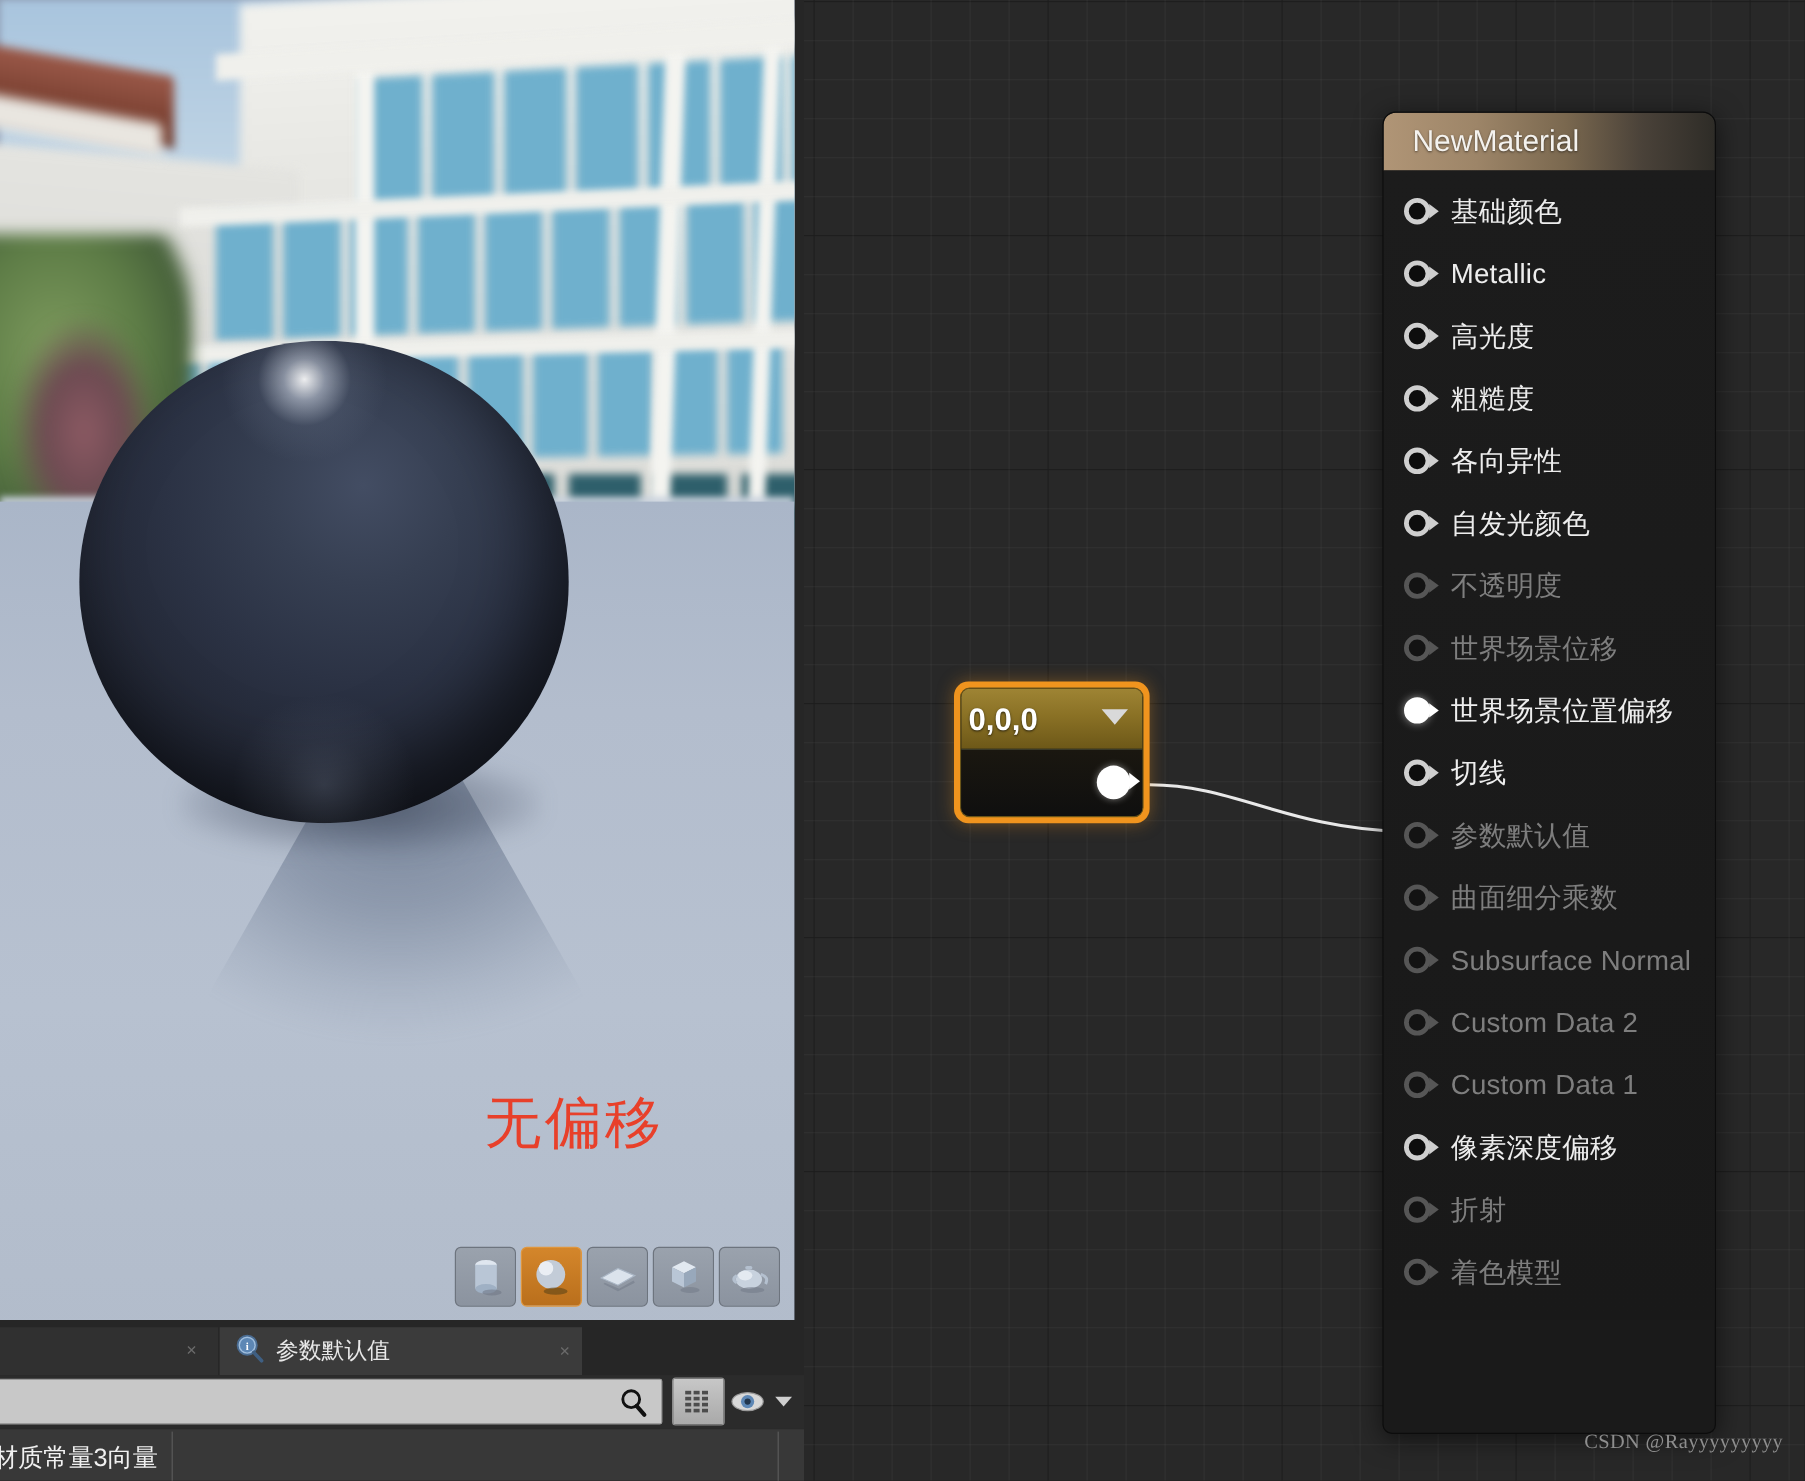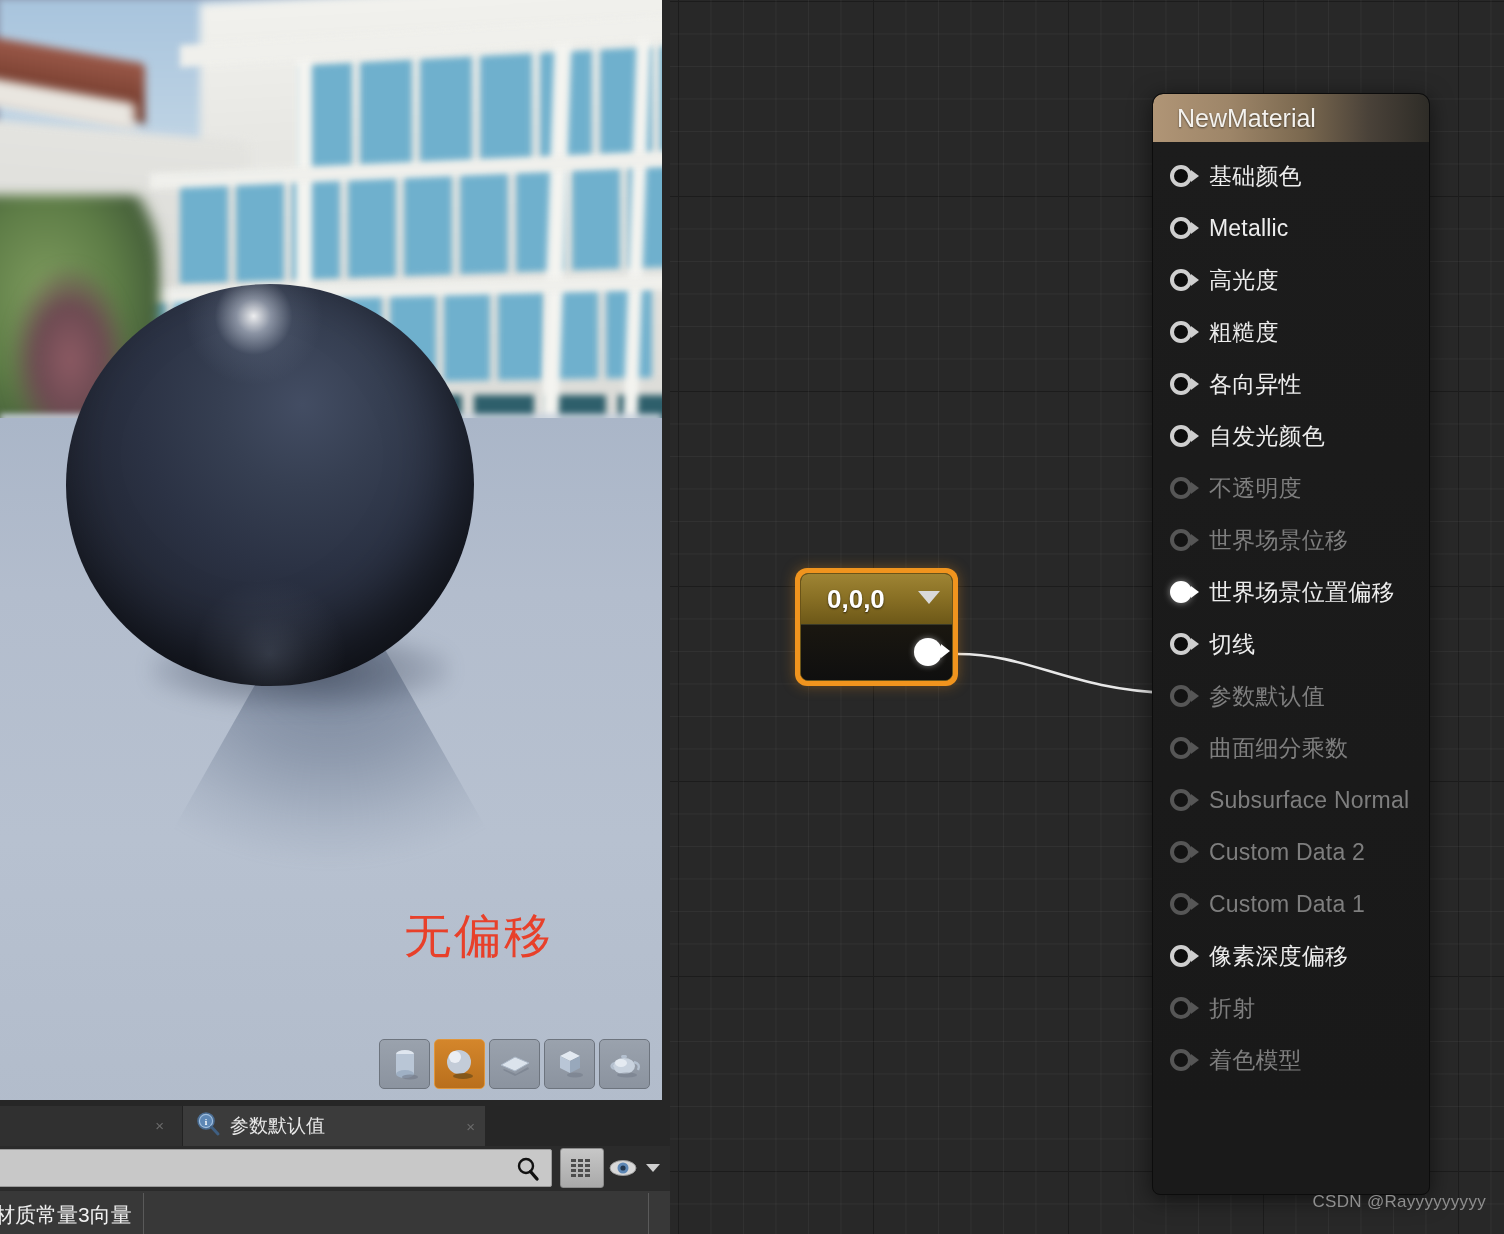--- a/index.html
+++ b/index.html
@@ -148,21 +148,21 @@
   #wire-svg { position:absolute; left:0; top:0; width:834px; height:1234px;
     pointer-events:none; }
 
   
   #const-node { position:absolute; left:125px; top:568px; width:163px; height:118px;
     border-radius:12px; background:#f0941e;
     box-shadow:0 0 14px rgba(240,148,30,0.35); padding:5px; }
   #const-inner { width:100%; height:100%; border-radius:8px; overflow:hidden;
     background:#121212; border:1px solid #6a5418; }
   #const-head { height:51px; display:flex; align-items:center;
-    justify-content:space-between; padding:0 10px 0 26px;
+    justify-content:space-between; padding:0 10px 0 6px;
     background:linear-gradient(180deg,#9e8434 0%,#8a7125 45%,#6d5818 100%);
     border-bottom:1px solid #3a3a28; }
   #const-value { color:#ffffff; font-size:26px; font-weight:bold;
     text-shadow:0 1px 2px rgba(0,0,0,0.7); letter-spacing:0px; }
   #const-body { height:55px; position:relative;
     background:linear-gradient(180deg,#1a1710 0%,#0f0f0f 100%); }
   .const-pin { position:absolute; right:10px; top:13px; width:28px; height:28px;
     border-radius:50%; background:#ffffff;
     box-shadow:0 0 6px rgba(255,255,255,0.45); }
   .const-pin-arrow { position:absolute; right:2px; top:19px; width:0; height:0;
@@ -193,21 +193,21 @@
   .pin-arrow { position:absolute; left:21px; top:5px; width:0; height:0;
     border-top:6px solid transparent; border-bottom:6px solid transparent;
     border-left:8px solid #cfcfcf; }
   .pin-arrow.dim { border-left-color:#565656; }
   .pin-arrow.filled { border-left-color:#ffffff; }
   .pin-label { color:#ededed; font-size:23px; letter-spacing:0.2px; }
   .pin-label.dim { color:#7e7e7e; }
 
   
   #watermark { position:absolute; right:18px; bottom:22px; color:#8e8e8e;
-    font-size:17px; letter-spacing:0.3px; }
+    font-size:17px; letter-spacing:0.3px;font-family:Liberation Serif, serif; }
 </style>
 </head>
 <body>
 
 <div id="root">
 
   <div id="left-col">
 
     <div id="viewport">
       <div class="vp-sky"></div>

